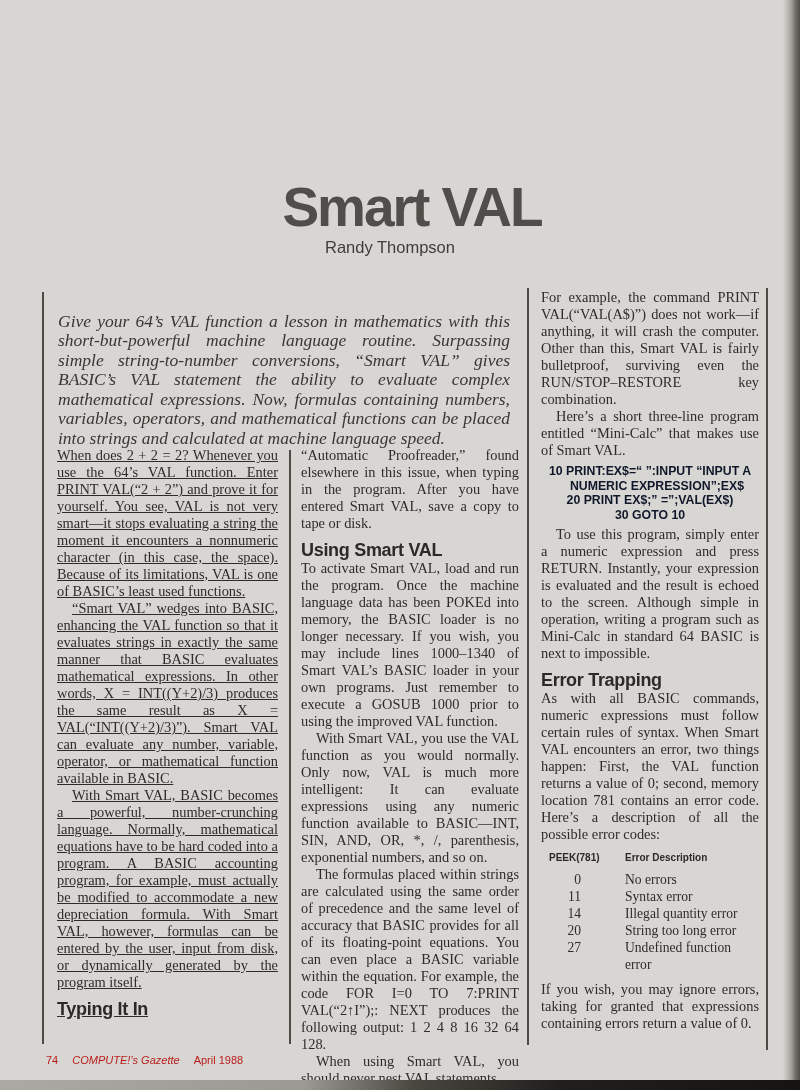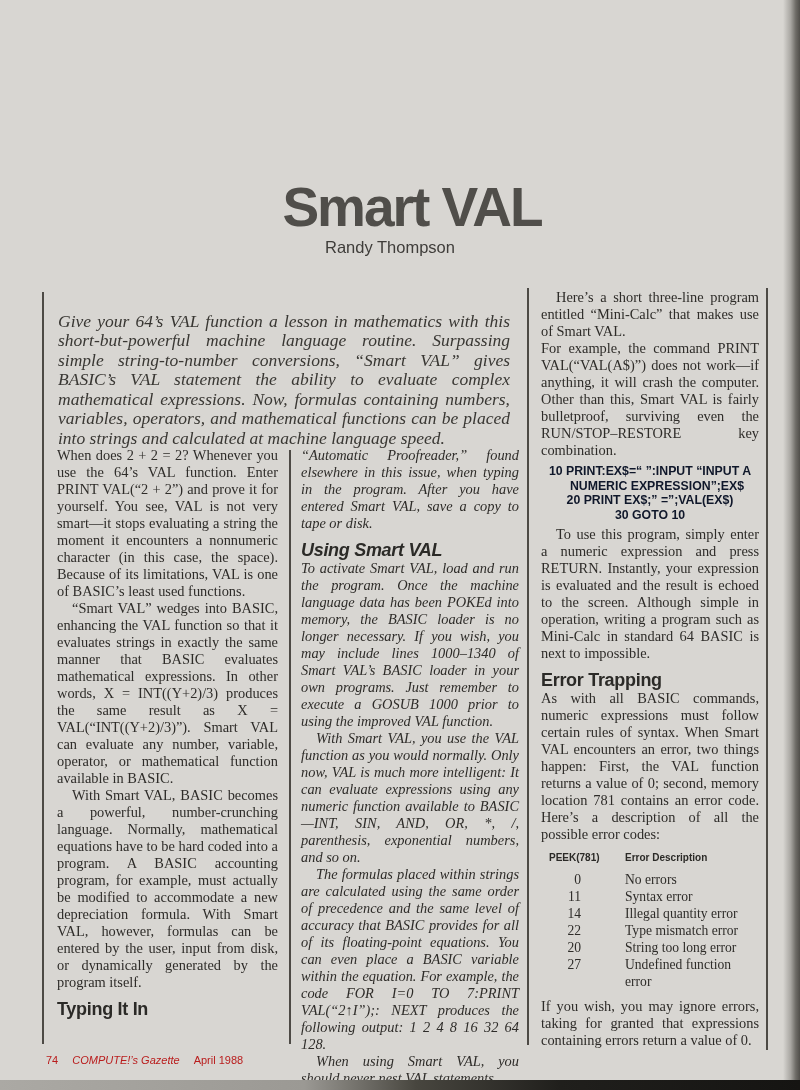--- a/index.html
+++ b/index.html
@@ -27,22 +27,22 @@
     font-style:italic;font-size:17.5px;line-height:19.6px;color:#393733;
     text-align:justify;}
 
   .vrule{position:absolute;width:2px;background:#4d4a45;}
   .rule-intro-left{left:42px;top:292px;height:752px;}
   .rule-col12{left:289px;top:450px;height:594px;}
   .rule-col23{left:527px;top:288px;height:757px;}
   .rule-right{left:766px;top:288px;height:762px;}
 
   .col{position:absolute;color:#2e2c29;font-size:14.4px;line-height:17px;text-align:justify;}
-  .col-1{left:57px;top:447px;width:221px;}
-  .col-2{left:301px;top:447px;width:218px;font-style:italic;}
+  .col-1{left:57px;top:447px;width:221px;text-decoration:underline;}
+  .col-2{left:301px;top:447px;width:218px;}
   .col-3{left:541px;top:289px;width:218px;}
 
   .body-p{margin:0;}
   .body-p.indent{text-indent:15px;}
   .col-heading{margin:10px 0 1px 0;
     font-family:"Liberation Sans",sans-serif;font-weight:bold;font-size:18px;
     color:#2b2a27;letter-spacing:-.3px;text-align:left;}
 
   .code-block{margin:5px 0 4px 0;font-family:"Liberation Sans",sans-serif;
     font-weight:bold;font-size:12.3px;line-height:14.5px;color:#0f172a;text-align:center;}
@@ -85,22 +85,22 @@
     </div>
   <div class="col col-2">
       <p class="body-p">“Automatic Proofreader,” found elsewhere in this issue, when typing in the program. After you have entered Smart VAL, save a copy to tape or disk.</p>
       <h3 class="col-heading">Using Smart VAL</h3>
       <p class="body-p">To activate Smart VAL, load and run the program. Once the machine language data has been POKEd into memory, the BASIC loader is no longer necessary. If you wish, you may include lines 1000–1340 of Smart VAL’s BASIC loader in your own programs. Just remember to execute a GOSUB 1000 prior to using the improved VAL function.</p>
       <p class="body-p indent">With Smart VAL, you use the VAL function as you would normally. Only now, VAL is much more intelligent: It can evaluate expressions using any numeric function available to BASIC—INT, SIN, AND, OR, *, /, parenthesis, exponential numbers, and so on.</p>
       <p class="body-p indent">The formulas placed within strings are calculated using the same order of precedence and the same level of accuracy that BASIC provides for all of its floating-point equations. You can even place a BASIC variable within the equation. For example, the code FOR I=0 TO 7:PRINT VAL(“2↑I”);: NEXT produces the following output: 1 2 4 8 16 32 64 128.</p>
       <p class="body-p indent">When using Smart VAL, you should never nest VAL statements.</p>
     </div>
   <div class="col col-3">
+      <p class="body-p">For example, the command PRINT VAL(“VAL(A$)”) does not work—if anything, it will crash the computer. Other than this, Smart VAL is fairly bulletproof, surviving even the RUN/STOP–RESTORE key combination.</p>
       <p class="body-p indent">Here’s a short three-line program entitled “Mini-Calc” that makes use of Smart VAL.</p>
-      <p class="body-p">For example, the command PRINT VAL(“VAL(A$)”) does not work—if anything, it will crash the computer. Other than this, Smart VAL is fairly bulletproof, surviving even the RUN/STOP–RESTORE key combination.</p>
       <div class="code-block">
         <div class="code-line">10 PRINT:EX$=“ ”:INPUT “INPUT A</div>
         <div class="code-line cont">NUMERIC EXPRESSION”;EX$</div>
         <div class="code-line">20 PRINT EX$;” =”;VAL(EX$)</div>
         <div class="code-line">30 GOTO 10</div>
       </div>
       <p class="body-p indent">To use this program, simply enter a numeric expression and press RETURN. Instantly, your expression is evaluated and the result is echoed to the screen. Although simple in operation, writing a program such as Mini-Calc in standard 64 BASIC is next to impossible.</p>
       <h3 class="col-heading">Error Trapping</h3>
       <p class="body-p">As with all BASIC commands, numeric expressions must follow certain rules of syntax. When Smart VAL encounters an error, two things happen: First, the VAL function returns a value of 0; second, memory location 781 contains an error code. Here’s a description of all the possible error codes:</p>
       <div class="peek-table">
@@ -114,24 +114,20 @@
         </div>
         <div class="peek-row">
           <span class="peek-num">11</span>
           <span class="peek-desc">Syntax error</span>
         </div>
         <div class="peek-row">
           <span class="peek-num">14</span>
           <span class="peek-desc">Illegal quantity error</span>
         </div>
         <div class="peek-row">
-          <span class="peek-num">22</span>
-          <span class="peek-desc">Type mismatch error</span>
-        </div>
-        <div class="peek-row">
           <span class="peek-num">20</span>
           <span class="peek-desc">String too long error</span>
         </div>
         <div class="peek-row">
           <span class="peek-num">27</span>
           <span class="peek-desc">Undefined function error</span>
         </div>
       </div>
       <p class="body-p">If you wish, you may ignore errors, taking for granted that expressions containing errors return a value of 0.</p>
     </div>

